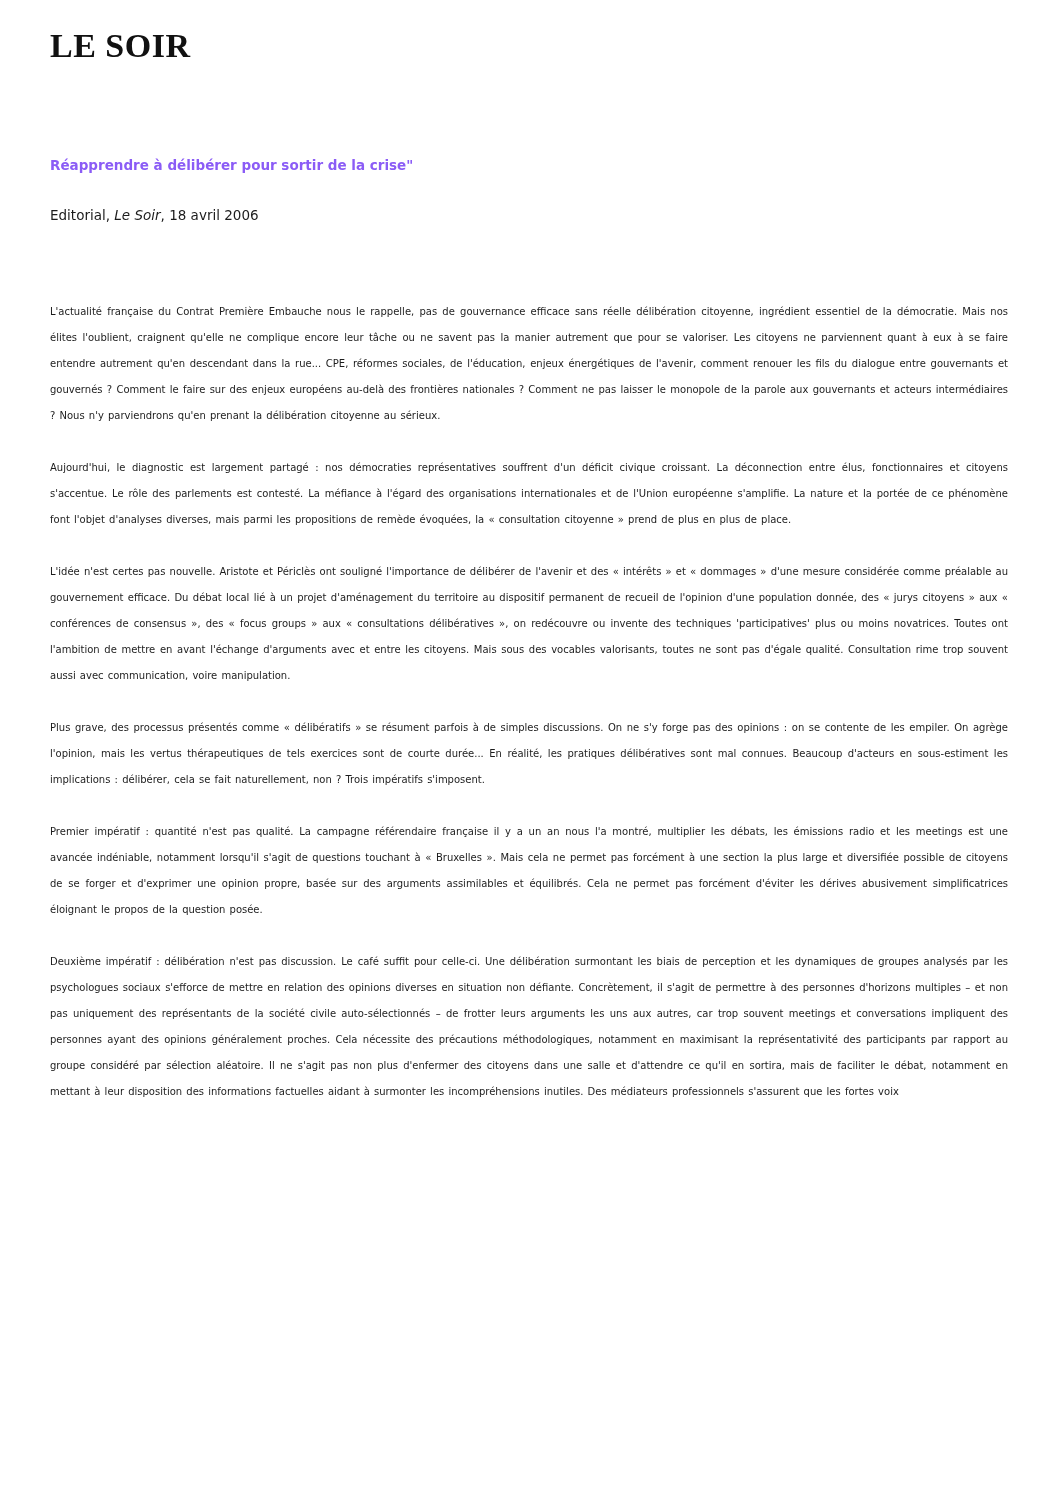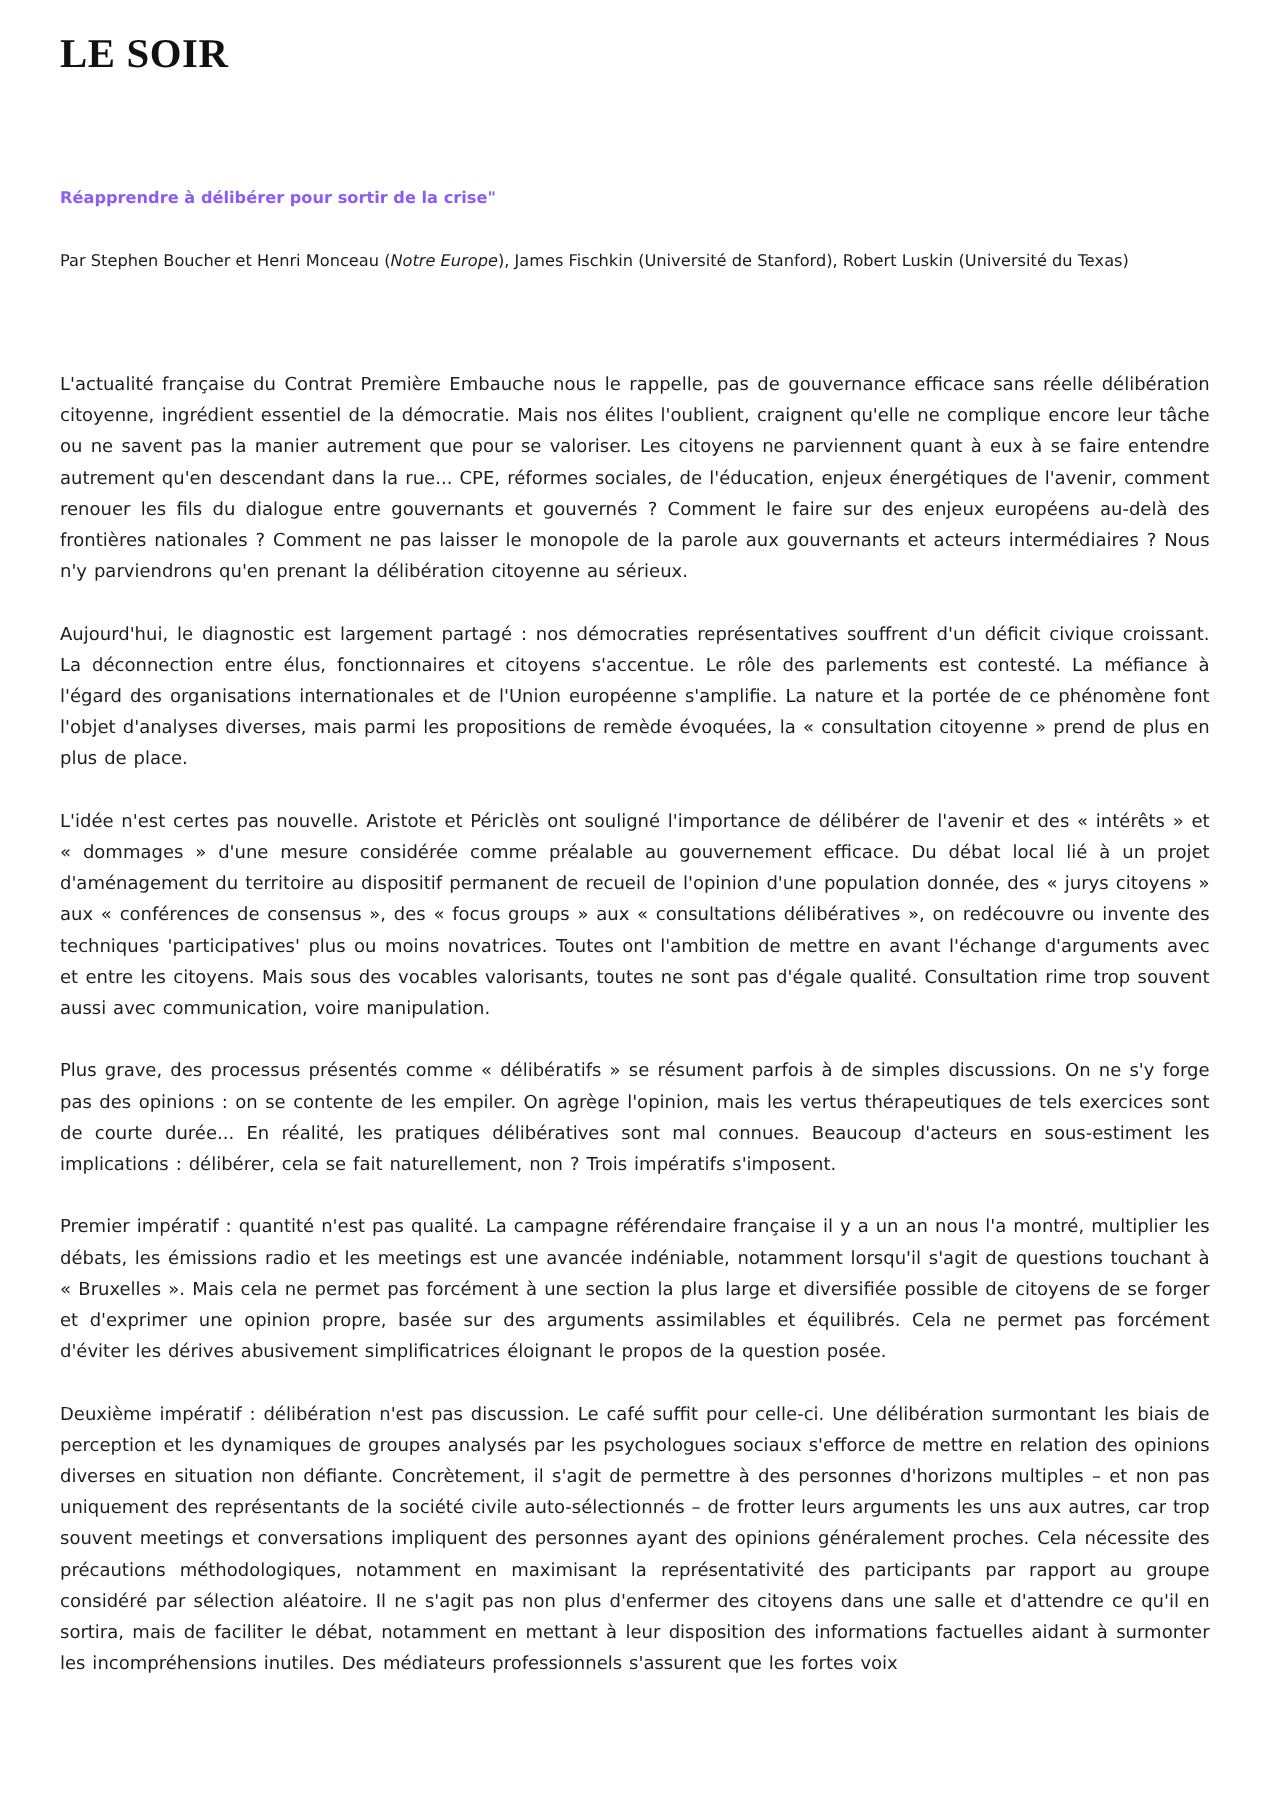--- a/index.html
+++ b/index.html
@@ -44,38 +44,38 @@
     margin: 32px 0 0 0;
     text-align: justify;
   }
   .italic {
     font-style: italic;
   }
   .article-body {
     margin-top: 76px;
   }
   .article-body p {
-    font-size: 15px;
+    font-size: 10px;
     line-height: 26px;
     text-align: justify;
     margin: 0 0 26px 0;
     word-spacing: 1px;
   }
 </style>
 </head>
 <body>
 
 <div class="page">
 
   <h1 class="masthead">LE SOIR</h1>
 
   <h2 class="article-title">Réapprendre à délibérer pour sortir de la crise"</h2>
 
+  <p class="meta-line"><span>Editorial, </span><span class="italic">Le Soir</span><span>, 18 avril 2006</span></p>
 
-  <p class="byline"><span>Par Stephen Boucher et Henri Monceau (</span><span class="italic">Notre Europe</span><span>), James Fischkin (Université de Stanford), Robert Luskin (Université du Texas)</span></p>
 
   <div class="article-body">
     <p>L'actualité française du Contrat Première Embauche nous le rappelle, pas de gouvernance efficace sans réelle délibération citoyenne, ingrédient essentiel de la démocratie. Mais nos élites l'oublient, craignent qu'elle ne complique encore leur tâche ou ne savent pas la manier autrement que pour se valoriser. Les citoyens ne parviennent quant à eux à se faire entendre autrement qu'en descendant dans la rue... CPE, réformes sociales, de l'éducation, enjeux énergétiques de l'avenir, comment renouer les fils du dialogue entre gouvernants et gouvernés ? Comment le faire sur des enjeux européens au-delà des frontières nationales ? Comment ne pas laisser le monopole de la parole aux gouvernants et acteurs intermédiaires ? Nous n'y parviendrons qu'en prenant la délibération citoyenne au sérieux.</p>
     <p>Aujourd'hui, le diagnostic est largement partagé : nos démocraties représentatives souffrent d'un déficit civique croissant. La déconnection entre élus, fonctionnaires et citoyens s'accentue. Le rôle des parlements est contesté. La méfiance à l'égard des organisations internationales et de l'Union européenne s'amplifie. La nature et la portée de ce phénomène font l'objet d'analyses diverses, mais parmi les propositions de remède évoquées, la « consultation citoyenne » prend de plus en plus de place.</p>
     <p>L'idée n'est certes pas nouvelle. Aristote et Périclès ont souligné l'importance de délibérer de l'avenir et des « intérêts » et « dommages » d'une mesure considérée comme préalable au gouvernement efficace. Du débat local lié à un projet d'aménagement du territoire au dispositif permanent de recueil de l'opinion d'une population donnée, des « jurys citoyens » aux « conférences de consensus », des « focus groups » aux « consultations délibératives », on redécouvre ou invente des techniques 'participatives' plus ou moins novatrices. Toutes ont l'ambition de mettre en avant l'échange d'arguments avec et entre les citoyens. Mais sous des vocables valorisants, toutes ne sont pas d'égale qualité. Consultation rime trop souvent aussi avec communication, voire manipulation.</p>
     <p>Plus grave, des processus présentés comme « délibératifs » se résument parfois à de simples discussions. On ne s'y forge pas des opinions : on se contente de les empiler. On agrège l'opinion, mais les vertus thérapeutiques de tels exercices sont de courte durée... En réalité, les pratiques délibératives sont mal connues. Beaucoup d'acteurs en sous-estiment les implications : délibérer, cela se fait naturellement, non ? Trois impératifs s'imposent.</p>
     <p>Premier impératif : quantité n'est pas qualité. La campagne référendaire française il y a un an nous l'a montré, multiplier les débats, les émissions radio et les meetings est une avancée indéniable, notamment lorsqu'il s'agit de questions touchant à « Bruxelles ». Mais cela ne permet pas forcément à une section la plus large et diversifiée possible de citoyens de se forger et d'exprimer une opinion propre, basée sur des arguments assimilables et équilibrés. Cela ne permet pas forcément d'éviter les dérives abusivement simplificatrices éloignant le propos de la question posée.</p>
     <p>Deuxième impératif : délibération n'est pas discussion. Le café suffit pour celle-ci. Une délibération surmontant les biais de perception et les dynamiques de groupes analysés par les psychologues sociaux s'efforce de mettre en relation des opinions diverses en situation non défiante. Concrètement, il s'agit de permettre à des personnes d'horizons multiples – et non pas uniquement des représentants de la société civile auto-sélectionnés – de frotter leurs arguments les uns aux autres, car trop souvent meetings et conversations impliquent des personnes ayant des opinions généralement proches. Cela nécessite des précautions méthodologiques, notamment en maximisant la représentativité des participants par rapport au groupe considéré par sélection aléatoire. Il ne s'agit pas non plus d'enfermer des citoyens dans une salle et d'attendre ce qu'il en sortira, mais de faciliter le débat, notamment en mettant à leur disposition des informations factuelles aidant à surmonter les incompréhensions inutiles. Des médiateurs professionnels s'assurent que les fortes voix</p>
   </div>
 

